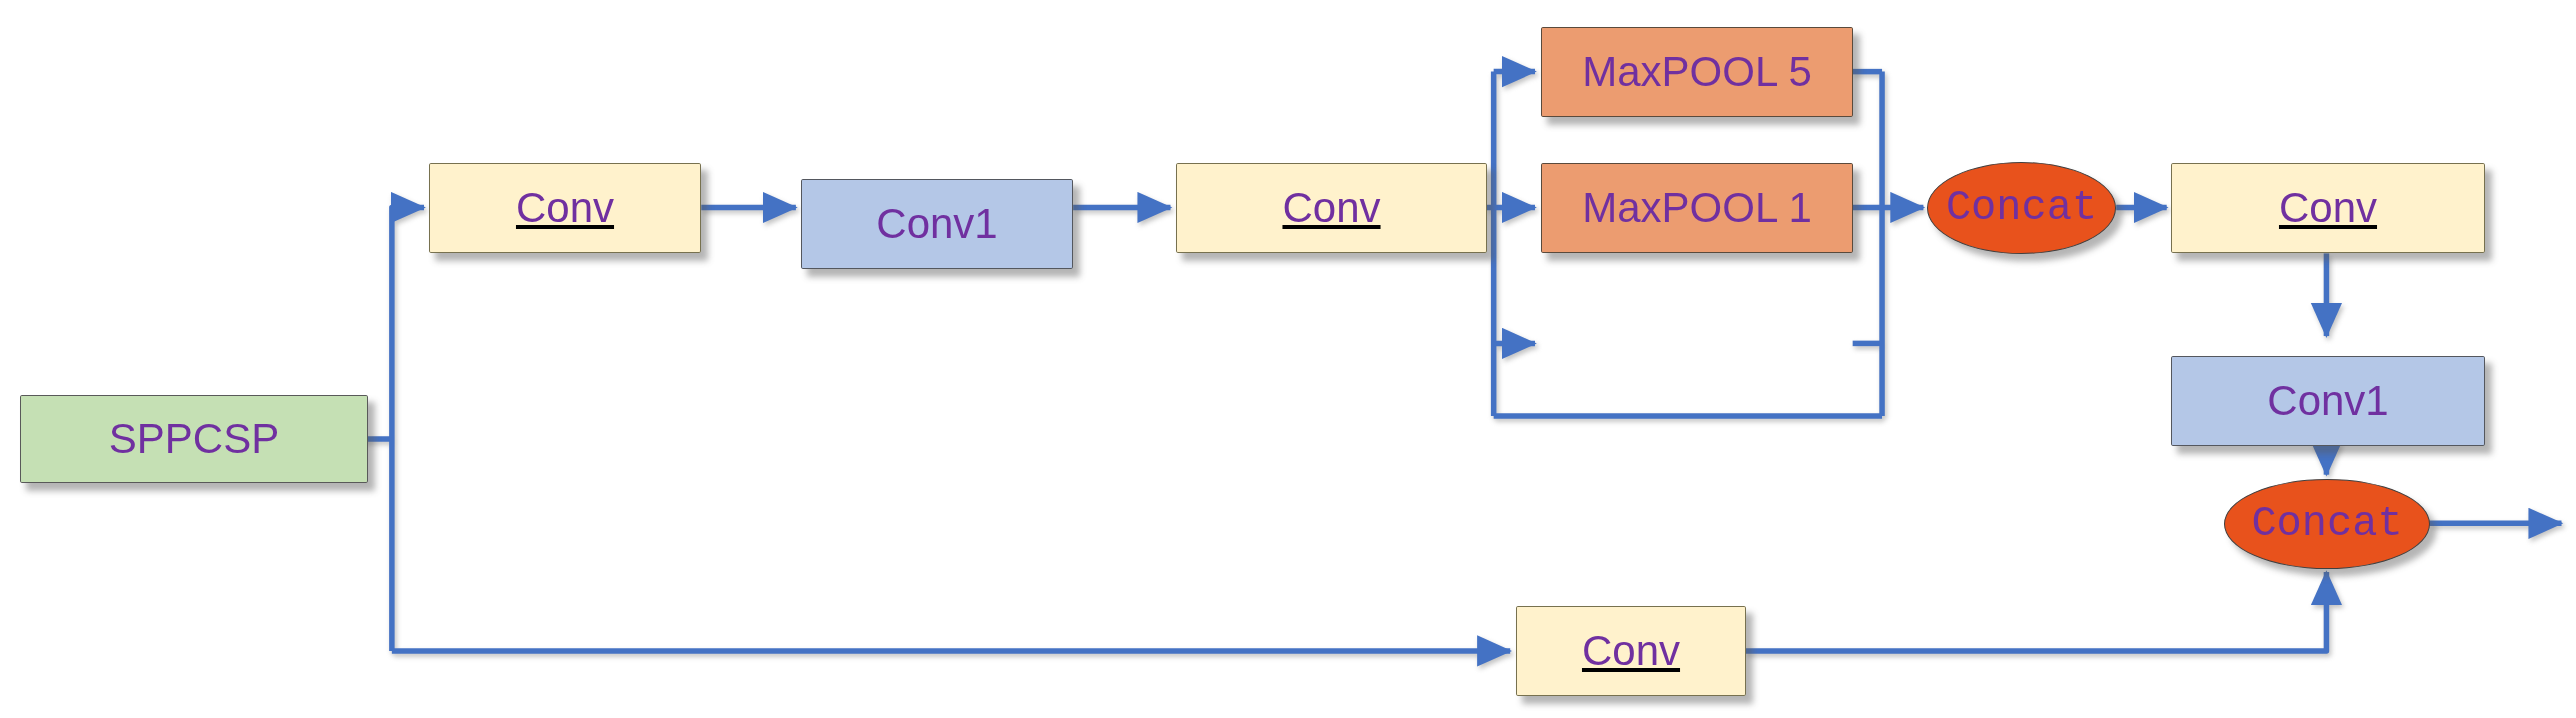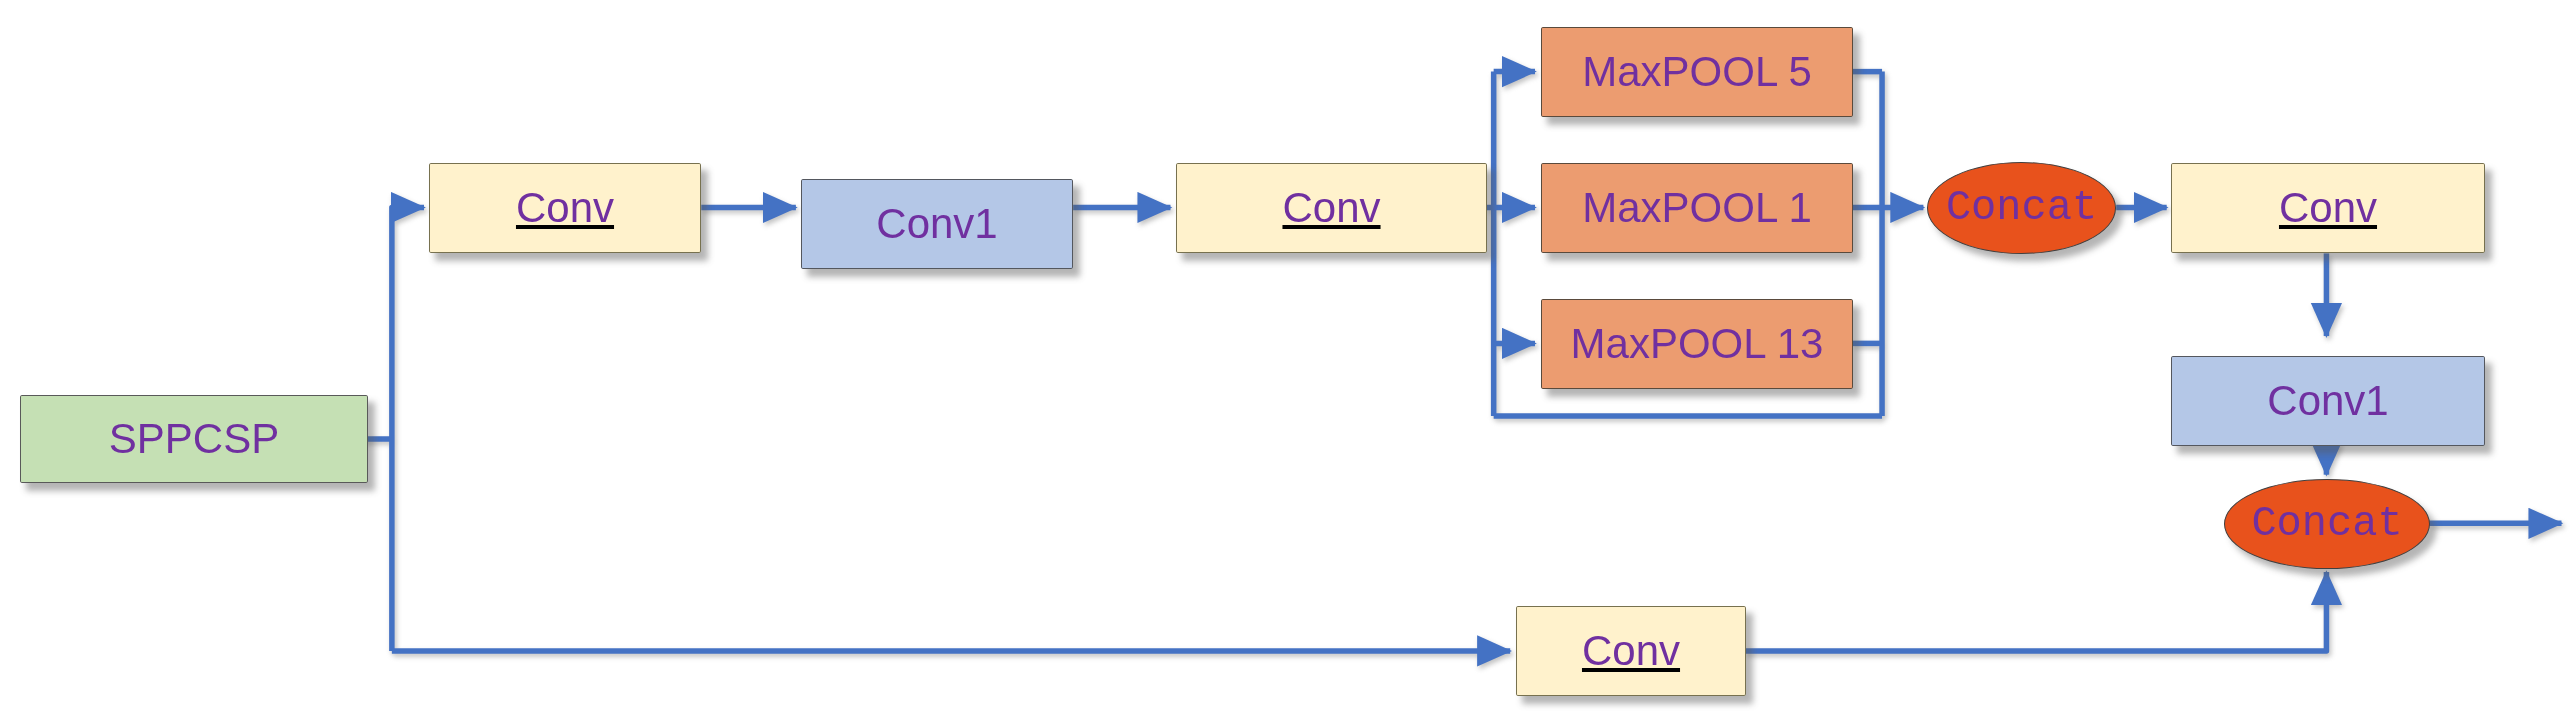--- a/index.html
+++ b/index.html
@@ -128,23 +128,20 @@
   </div>
 
   <div class="node rect maxpool-node" style="left:1541px; top:27px; width:312px; height:90px;">
     <span class="label">MaxPOOL 5</span>
   </div>
 
   <div class="node rect maxpool-node" style="left:1541px; top:163px; width:312px; height:90px;">
     <span class="label">MaxPOOL 1</span>
   </div>
 
-  <div class="node rect maxpool-node" style="left:1541px; top:299px; width:312px; height:90px;">
-    <span class="label">MaxPOOL 13</span>
-  </div>
 
   <div class="node concat-node" style="left:1927px; top:162px; width:189px; height:92px;">
     <span class="label">Concat</span>
   </div>
 
   <div class="node rect conv-node" style="left:2171px; top:163px; width:314px; height:90px;">
     <span class="label">Conv</span>
   </div>
 
   <div class="node rect conv1-node" style="left:2171px; top:340px; width:314px; height:90px;">

